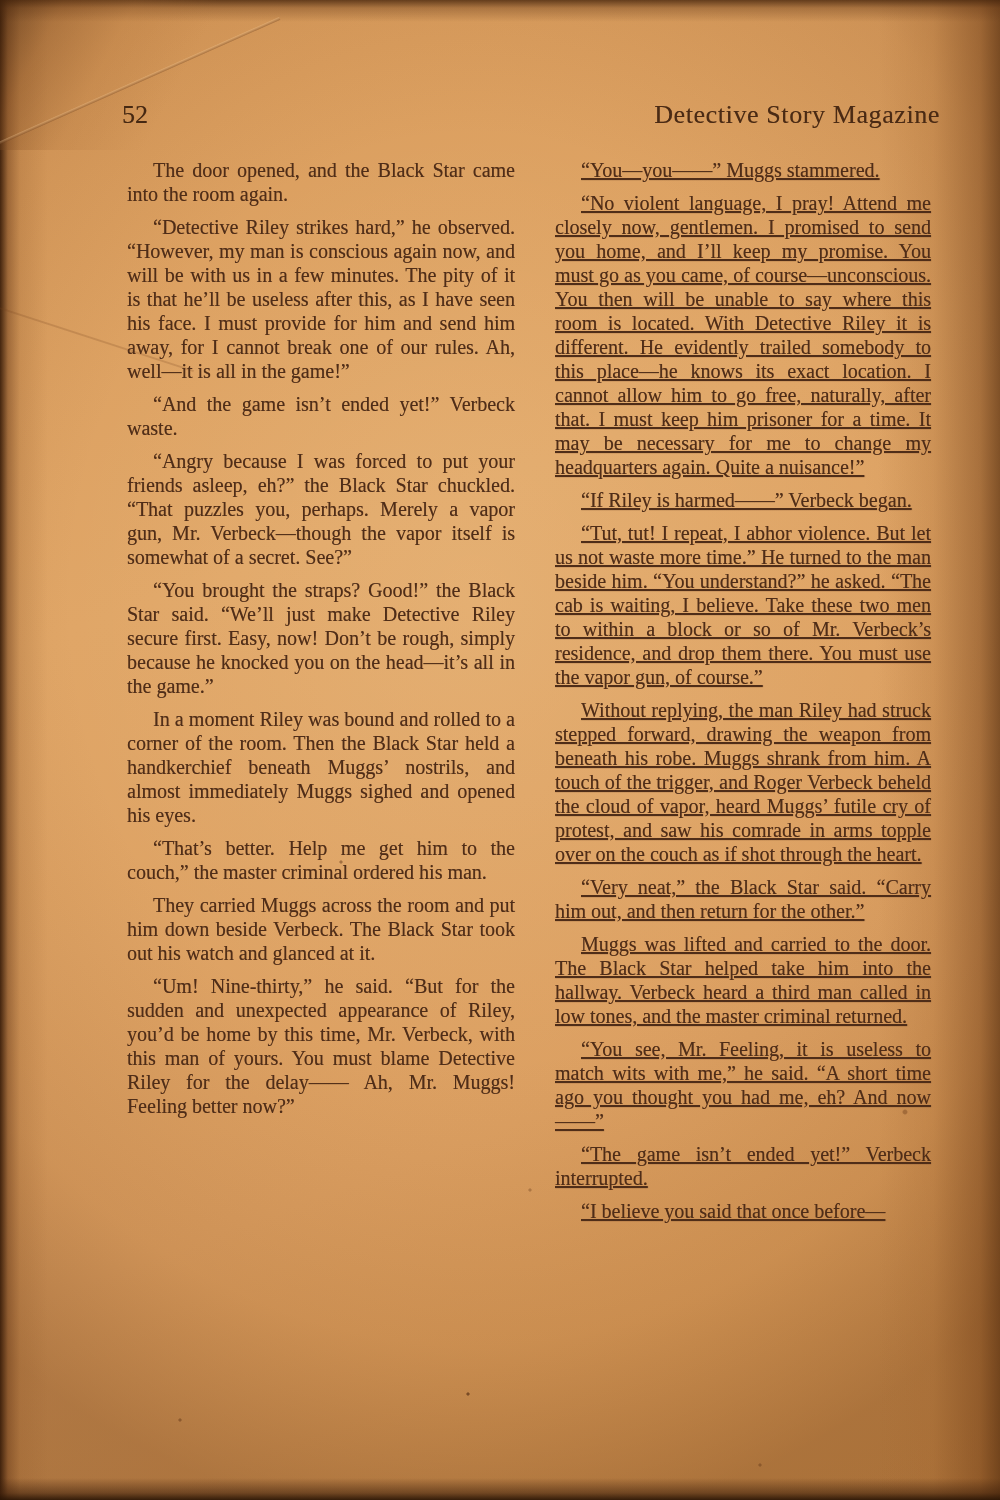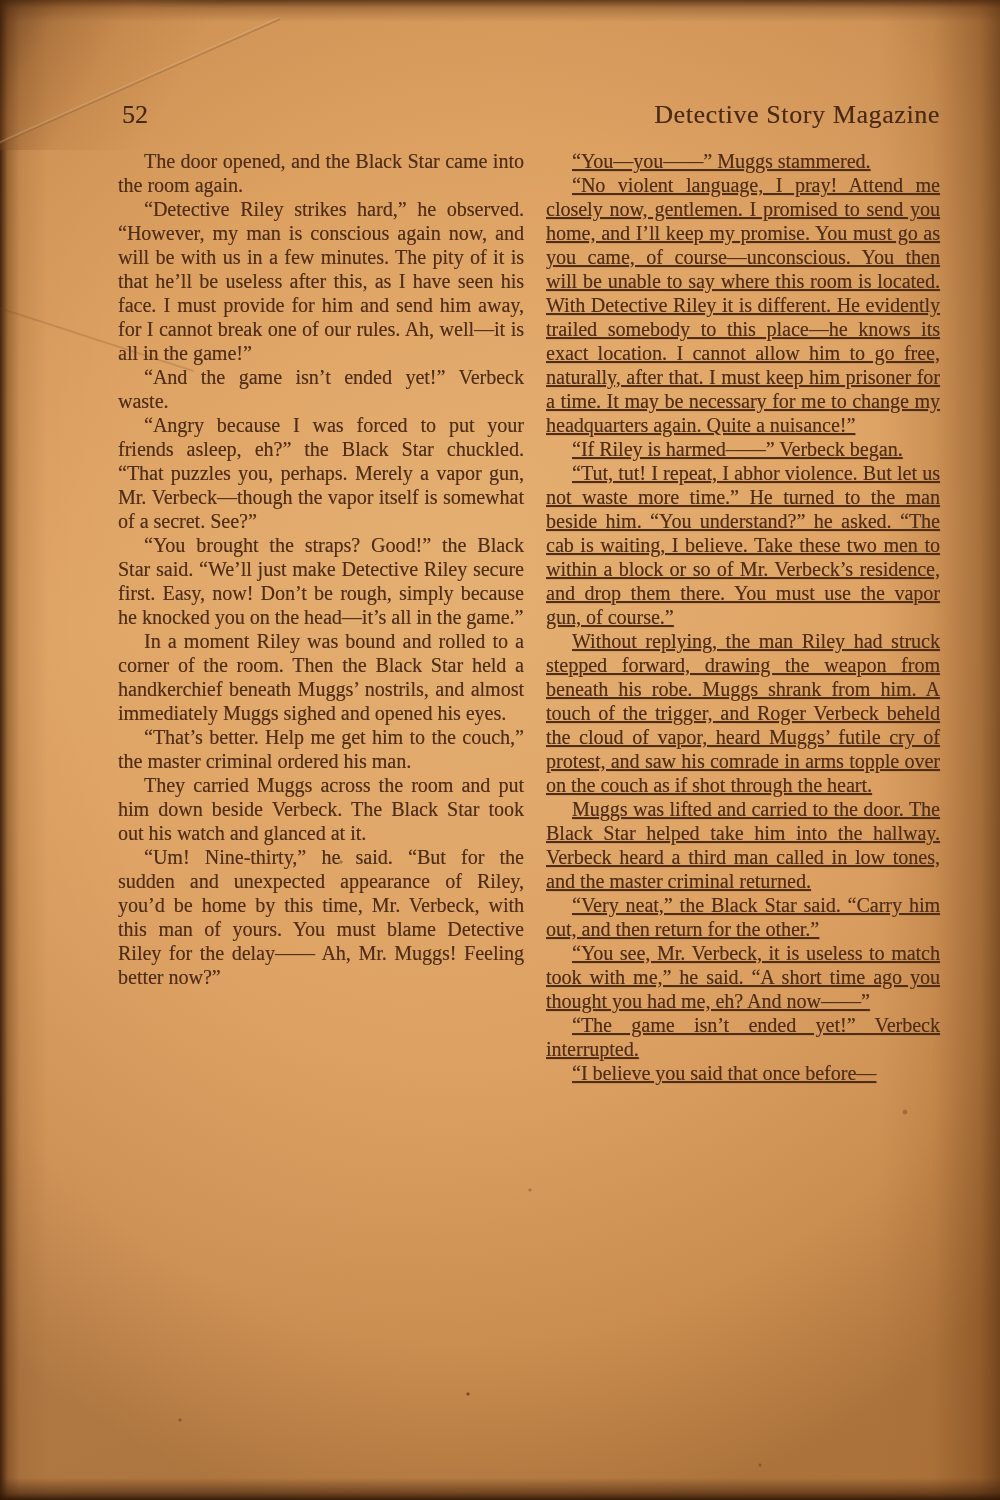--- a/index.html
+++ b/index.html
@@ -73,21 +73,21 @@
   }
   .col {
     position: absolute; top: 149px;
     font-size: 20px; line-height: 24px;
     color: #4f2d18;
     text-align: justify;
     text-shadow: 0.25px 0.25px 0 rgba(86,48,24,0.5);
   }
   .col-left  { left: 118px; width: 406px; }
   .col-right { left: 546px; width: 394px; text-decoration: underline; }
-  .col p { margin: 0; text-indent: 26px; }
+  .col p { margin: 9px; text-indent: 26px; }
 </style>
 </head>
 <body>
 
 <div class="page">
   <div class="crease-corner"></div>
   <div class="crease-line"></div>
   <div class="crease-line2"></div>
 
   <div class="pagenum">52</div>
@@ -104,19 +104,19 @@
     <p>They carried Muggs across the room and put him down beside Verbeck. The Black Star took out his watch and glanced at it.</p>
     <p>“Um!  Nine-thirty,” he said.  “But for the sudden and unexpected appearance of Riley, you’d be home by this time, Mr. Verbeck, with this man of yours.  You must blame Detective Riley for the delay——  Ah, Mr. Muggs!  Feeling better now?”</p>
   </div>
 
   <div class="col col-right">
     <p>“You—you——” Muggs stammered.</p>
     <p>“No violent language, I pray!  Attend me closely now, gentlemen.  I promised to send you home, and I’ll keep my promise.  You must go as you came, of course—unconscious.  You then will be unable to say where this room is located.  With Detective Riley it is different.  He evidently trailed somebody to this place—he knows its exact location.  I cannot allow him to go free, naturally, after that.  I must keep him prisoner for a time.  It may be necessary for me to change my headquarters again.  Quite a nuisance!”</p>
     <p>“If Riley is harmed——” Verbeck began.</p>
     <p>“Tut, tut!  I repeat, I abhor violence.  But let us not waste more time.”  He turned to the man beside him.  “You understand?” he asked. “The cab is waiting, I believe.  Take these two men to within a block or so of Mr. Verbeck’s residence, and drop them there.  You must use the vapor gun, of course.”</p>
     <p>Without replying, the man Riley had struck stepped forward, drawing the weapon from beneath his robe.  Muggs shrank from him.  A touch of the trigger, and Roger Verbeck beheld the cloud of vapor, heard Muggs’ futile cry of protest, and saw his comrade in arms topple over on the couch as if shot through the heart.</p>
+    <p>“Very neat,” the Black Star said. “Carry him out, and then return for the other.”</p>
     <p>Muggs was lifted and carried to the door.  The Black Star helped take him into the hallway.  Verbeck heard a third man called in low tones, and the master criminal returned.</p>
-    <p>“Very neat,” the Black Star said. “Carry him out, and then return for the other.”</p>
-    <p>“You see, Mr. Verbeck, it is useless to match took with me,” he said.  “A short time ago you thought you had me, eh?  And now——”</p>
+    <p>“You see, Mr. Feeling, it is useless to match wits with me,” he said.  “A short time ago you thought you had me, eh?  And now——”</p>
     <p>“The game isn’t ended yet!” Verbeck interrupted.</p>
     <p>“I believe you said that once before—</p>
   </div>
 </div>
 
 </body></html>

